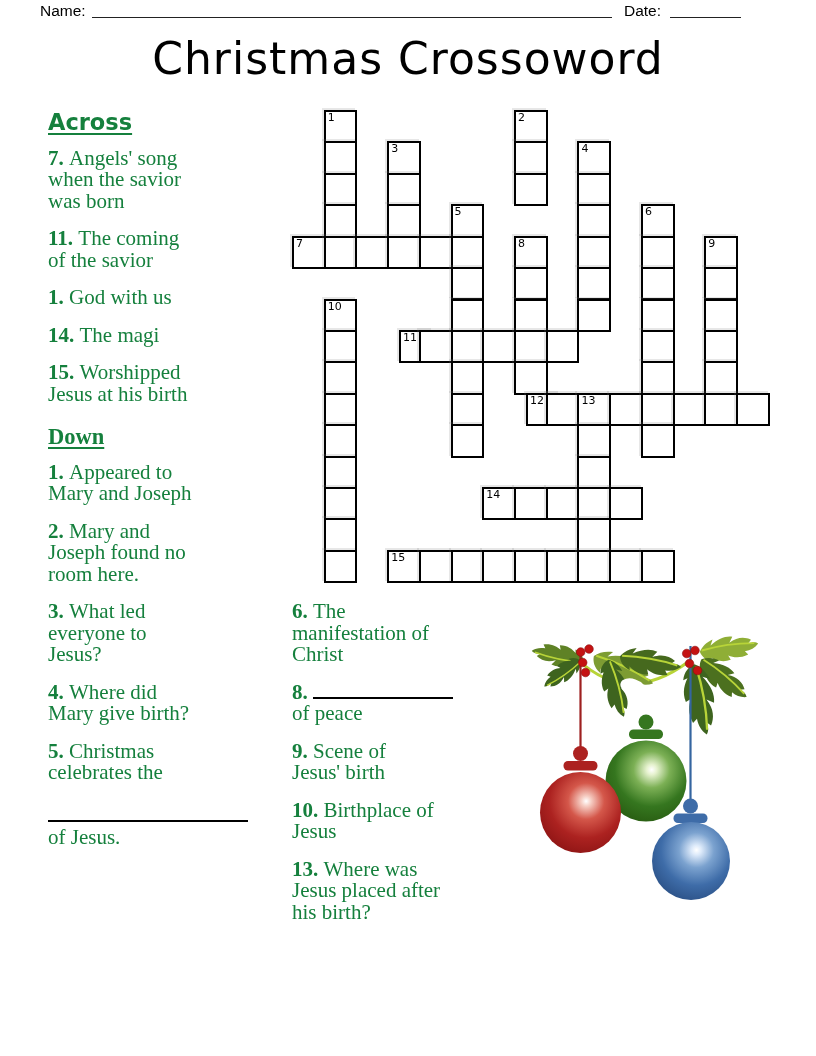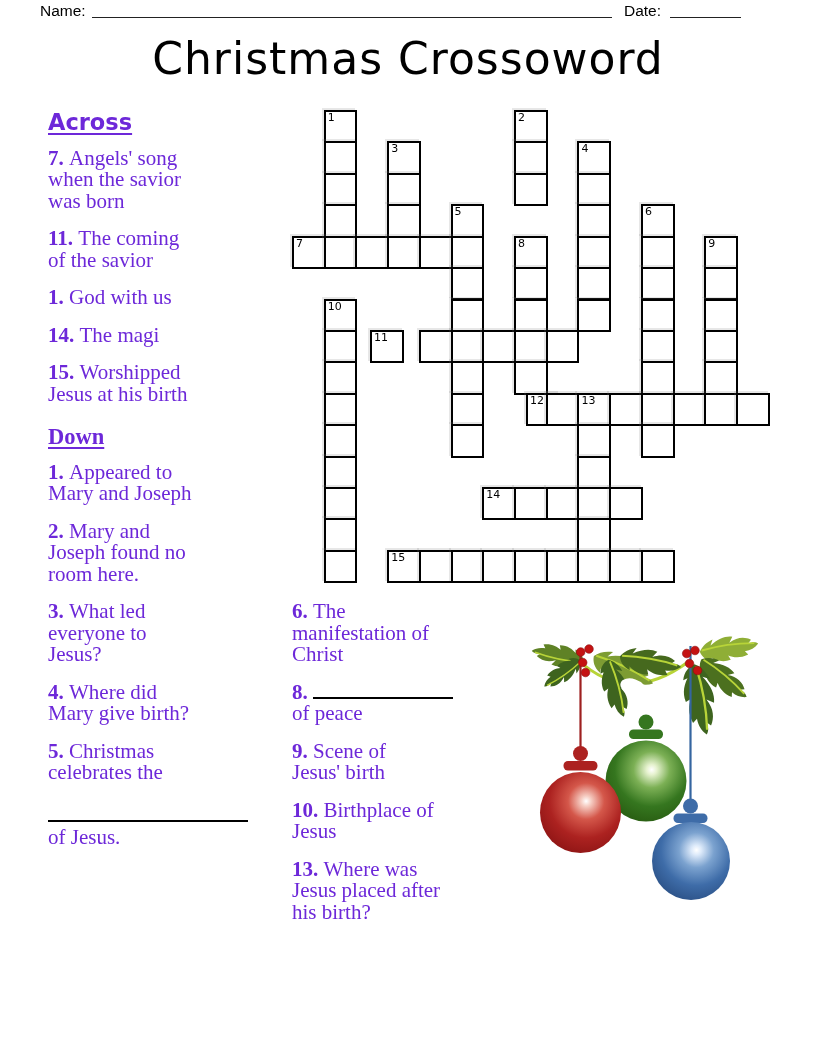--- a/index.html
+++ b/index.html
@@ -12,21 +12,21 @@
   .date-label{left:624px;}
   .rule{position:absolute;top:1px;height:16px;border-bottom:1.5px solid #222;}
   .name-rule{left:92px;width:520px;}
   .date-rule{left:670px;width:71px;}
 
   
   .title{position:absolute;left:0;right:0;top:33px;margin:0;text-align:center;
          font-size:44px;font-weight:normal;letter-spacing:1px;line-height:52px;color:#000;}
 
   
-  .col{position:absolute;font-size:21px;line-height:21.5px;color:#6d28d9;}
+  .col{position:absolute;font-size:21px;line-height:21.5px;color:#15803d;}
   .col-left{left:48px;top:112px;width:250px;}
   .col-mid{left:292px;top:601px;width:250px;}
   .clue-header{font-size:22.5px;font-weight:bold;text-decoration:underline;
                text-decoration-thickness:2px;text-underline-offset:3px;margin:0 0 14px 0;}
   .clue-header.down-h{margin-top:21px;font-family:Liberation Serif, serif;}
   .clue{margin:0 0 16px 0;font-family:Liberation Serif, serif;}
   .clue-line{min-height:21.5px;}
   .clue-num{font-weight:bold;}
   .blank{display:inline-block;height:15px;border-bottom:2px solid #000;vertical-align:baseline;}
 
@@ -102,21 +102,21 @@
       <div class="cell" style="left: 412.36px; top: 157.1px;"></div>
       <div class="cell" style="left: 31.72px; top: 188.52px;">
         <span class="cellnum">10</span>
       </div>
       <div class="cell" style="left: 158.6px; top: 188.52px;"></div>
       <div class="cell" style="left: 222.04px; top: 188.52px;"></div>
       <div class="cell" style="left: 285.48px; top: 188.52px;"></div>
       <div class="cell" style="left: 348.92px; top: 188.52px;"></div>
       <div class="cell" style="left: 412.36px; top: 188.52px;"></div>
       <div class="cell" style="left: 31.72px; top: 219.94px;"></div>
-      <div class="cell" style="left: 78px; top: 219.94px; text-decoration: underline;">
+      <div class="cell" style="left: 107px; top: 219.94px; text-decoration: underline;">
         <span class="cellnum">11</span>
       </div>
       <div class="cell" style="left: 126.88px; top: 219.94px;"></div>
       <div class="cell" style="left: 158.6px; top: 219.94px;"></div>
       <div class="cell" style="left: 190.32px; top: 219.94px;"></div>
       <div class="cell" style="left: 222.04px; top: 219.94px;"></div>
       <div class="cell" style="left: 253.76px; top: 219.94px;"></div>
       <div class="cell" style="left: 348.92px; top: 219.94px;"></div>
       <div class="cell" style="left: 412.36px; top: 219.94px;"></div>
       <div class="cell" style="left: 31.72px; top: 251.36px;"></div>

